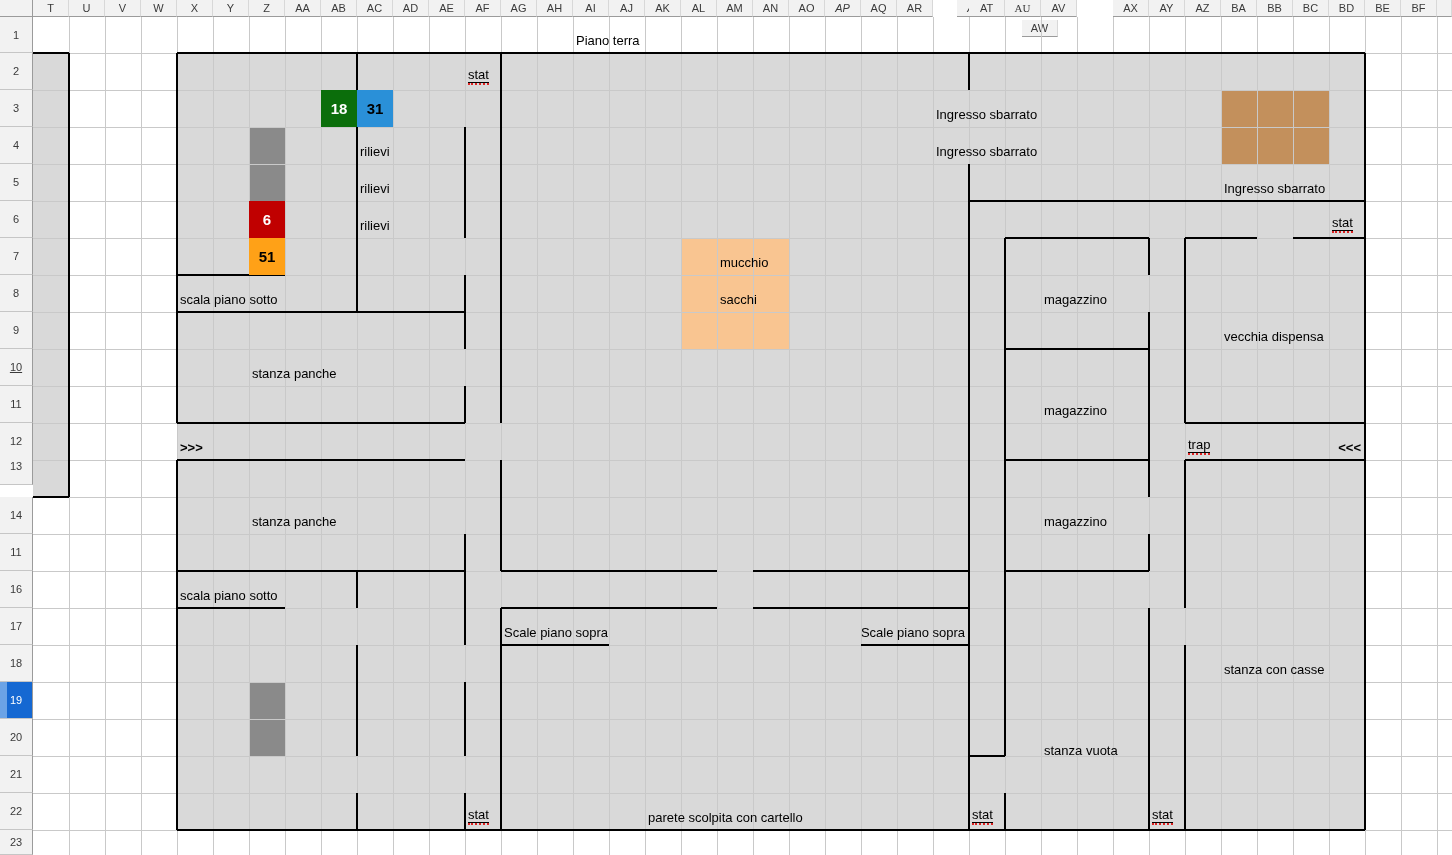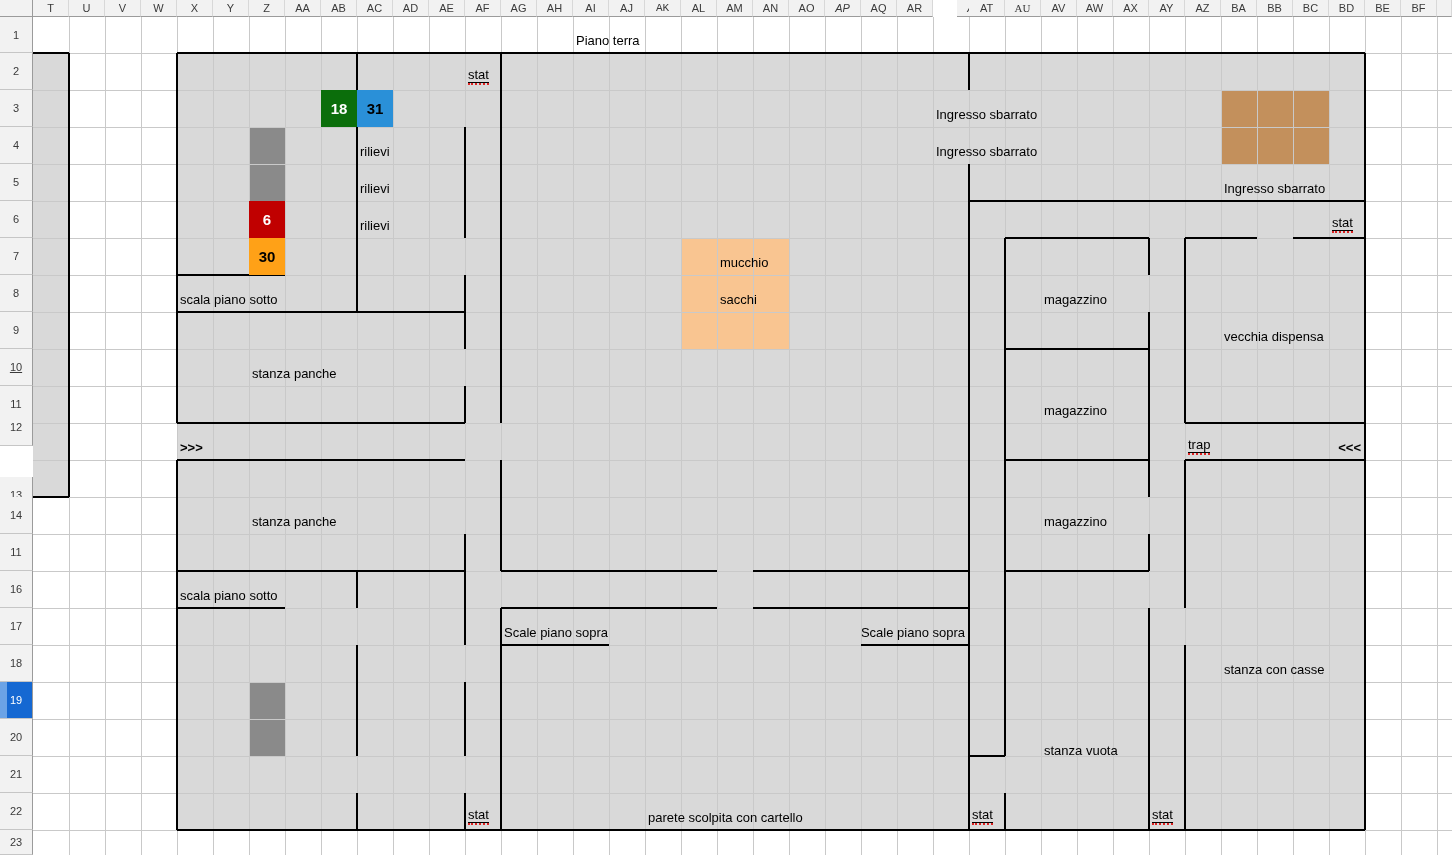--- a/index.html
+++ b/index.html
@@ -43,33 +43,33 @@
       <div class="colhdr" style="left: 285px; width: 36px;">AA</div>
       <div class="colhdr" style="left: 321px; width: 36px;">AB</div>
       <div class="colhdr" style="left: 357px; width: 36px;">AC</div>
       <div class="colhdr" style="left: 393px; width: 36px;">AD</div>
       <div class="colhdr" style="left: 429px; width: 36px;">AE</div>
       <div class="colhdr" style="left: 465px; width: 36px;">AF</div>
       <div class="colhdr" style="left: 501px; width: 36px;">AG</div>
       <div class="colhdr" style="left: 537px; width: 36px;">AH</div>
       <div class="colhdr" style="left: 573px; width: 36px;">AI</div>
       <div class="colhdr" style="left: 609px; width: 36px;">AJ</div>
-      <div class="colhdr" style="left: 645px; width: 36px; font-family: Liberation Mono, monospace;">AK</div>
+      <div class="colhdr" style="left: 645px; width: 36px;">AK</div>
       <div class="colhdr" style="left: 681px; width: 36px;">AL</div>
       <div class="colhdr" style="left: 717px; width: 36px;">AM</div>
       <div class="colhdr" style="left: 753px; width: 36px;">AN</div>
       <div class="colhdr" style="left: 789px; width: 36px;">AO</div>
       <div class="colhdr" style="left: 825px; width: 36px; font-style: italic;">AP</div>
       <div class="colhdr" style="left: 861px; width: 36px;">AQ</div>
       <div class="colhdr" style="left: 897px; width: 36px;">AR</div>
       <div class="colhdr" style="left: 957px; width: 36px; font-style: italic;">AS</div>
       <div class="colhdr" style="left: 969px; width: 36px;">AT</div>
       <div class="colhdr" style="left: 1005px; width: 36px; font-family: Liberation Serif, serif;">AU</div>
       <div class="colhdr" style="left: 1041px; width: 36px;">AV</div>
-      <div class="colhdr" style="left: 1077px; width: 36px;">AW</div>
+      <div class="colhdr" style="left: 1022px; width: 36px; margin-top: 20px;">AW</div>
       <div class="colhdr" style="left: 1113px; width: 36px;">AX</div>
       <div class="colhdr" style="left: 1149px; width: 36px;">AY</div>
       <div class="colhdr" style="left: 1185px; width: 36px;">AZ</div>
       <div class="colhdr" style="left: 1221px; width: 36px;">BA</div>
       <div class="colhdr" style="left: 1257px; width: 36px;">BB</div>
       <div class="colhdr" style="left: 1293px; width: 36px;">BC</div>
       <div class="colhdr" style="left: 1329px; width: 36px;">BD</div>
       <div class="colhdr" style="left: 1365px; width: 36px;">BE</div>
       <div class="colhdr" style="left: 1401px; width: 36px;">BF</div>
       <div class="colhdr" style="left: 1437px; width: 15px;"></div>
@@ -101,24 +101,24 @@
       </div>
       <div class="rowhdr" style="top: 312px; height: 37px;">
         <span style="position: relative;">9</span>
       </div>
       <div class="rowhdr" style="top: 349px; height: 37px;">
         <span style="position: relative; text-decoration: underline;">10</span>
       </div>
       <div class="rowhdr" style="top: 386px; height: 37px;">
         <span style="position: relative;">11</span>
       </div>
-      <div class="rowhdr" style="top: 409px; height: 37px;">
+      <div class="rowhdr" style="top: 423px; height: 37px;">
         <span style="position: relative;">12</span>
       </div>
-      <div class="rowhdr" style="top: 477px; height: 37px;">
+      <div class="rowhdr" style="top: 448px; height: 37px;">
         <span style="position: relative;">13</span>
       </div>
       <div class="rowhdr" style="top: 497px; height: 37px;">
         <span style="position: relative;">14</span>
       </div>
       <div class="rowhdr" style="top: 534px; height: 37px;">
         <span style="position: relative;">11</span>
       </div>
       <div class="rowhdr" style="top: 571px; height: 37px;">
         <span style="position: relative;">16</span>
@@ -263,21 +263,21 @@
       <div class="wall" style="left: 1148px; top: 312px; width: 2px; height: 185px; z-index: 20;"></div>
       <div class="wall" style="left: 1148px; top: 534px; width: 2px; height: 37px; z-index: 20;"></div>
       <div class="wall" style="left: 1148px; top: 608px; width: 2px; height: 222px; z-index: 20;"></div>
       <div class="wall" style="left: 1184px; top: 238px; width: 2px; height: 185px; z-index: 20;"></div>
       <div class="wall" style="left: 1184px; top: 460px; width: 2px; height: 148px; z-index: 20;"></div>
       <div class="wall" style="left: 1184px; top: 645px; width: 2px; height: 185px; z-index: 20;"></div>
       <div class="wall" style="left: 1364px; top: 53px; width: 2px; height: 777px; z-index: 20;"></div>
       <div class="vcell" style="left: 321px; top: 90px; width: 36px; height: 37px; background: rgb(11, 110, 11); color: rgb(255, 255, 255);">18</div>
       <div class="vcell" style="left: 357px; top: 90px; width: 36px; height: 37px; background: rgb(42, 144, 216); color: rgb(0, 0, 0);">31</div>
       <div class="vcell" style="left: 249px; top: 201px; width: 36px; height: 37px; background: rgb(192, 0, 0); color: rgb(255, 255, 255);">6</div>
-      <div class="vcell" style="left: 249px; top: 238px; width: 36px; height: 37px; background: rgb(255, 161, 23); color: rgb(0, 0, 0);">30</div>
+      <div class="vcell" style="left: 249px; top: 238px; width: 36px; height: 37px; background: rgb(255, 161, 23); color: rgb(0, 0, 0);">51</div>
       <div class="lbl" style="left: 573px; top: 17px; height: 36px;">Piano terra</div>
       <div class="lbl" style="left: 465px; top: 53px; height: 37px;">
         <span class="sq"><span class="u1">stat</span></span>
       </div>
       <div class="lbl" style="left: 933px; top: 90px; height: 37px;">Ingresso sbarrato</div>
       <div class="lbl" style="left: 933px; top: 127px; height: 37px;">Ingresso sbarrato</div>
       <div class="lbl" style="left: 1221px; top: 164px; height: 37px;">Ingresso sbarrato</div>
       <div class="lbl" style="left: 1329px; top: 201px; height: 37px;">
         <span class="sq"><span class="u1">stat</span></span>
       </div>

